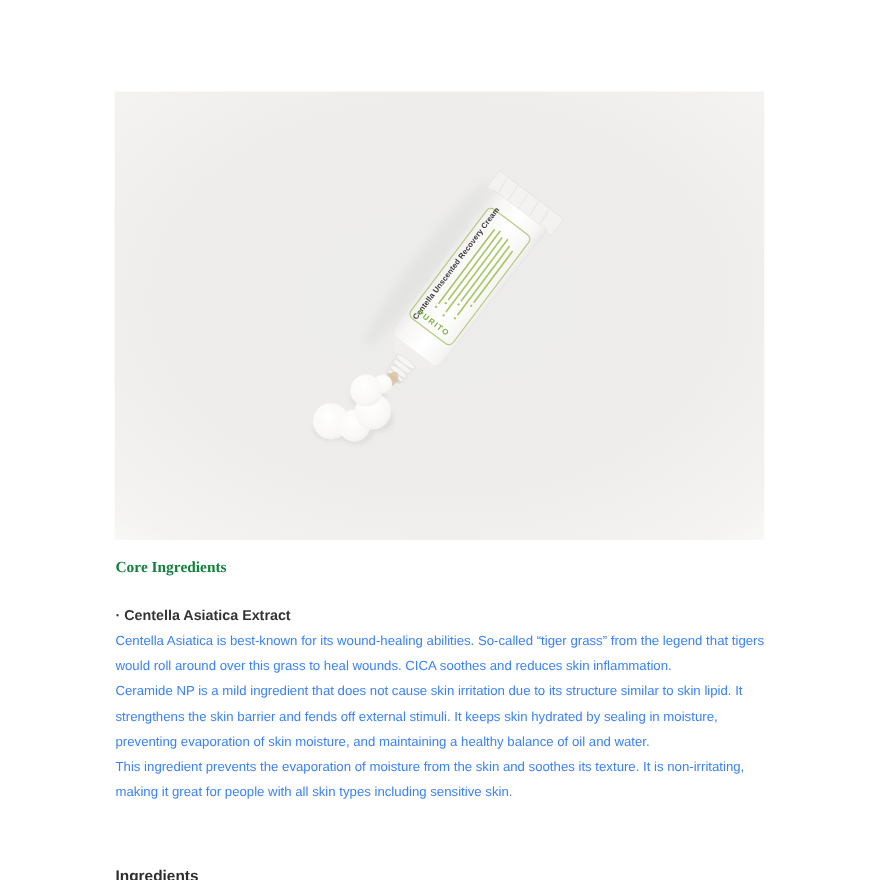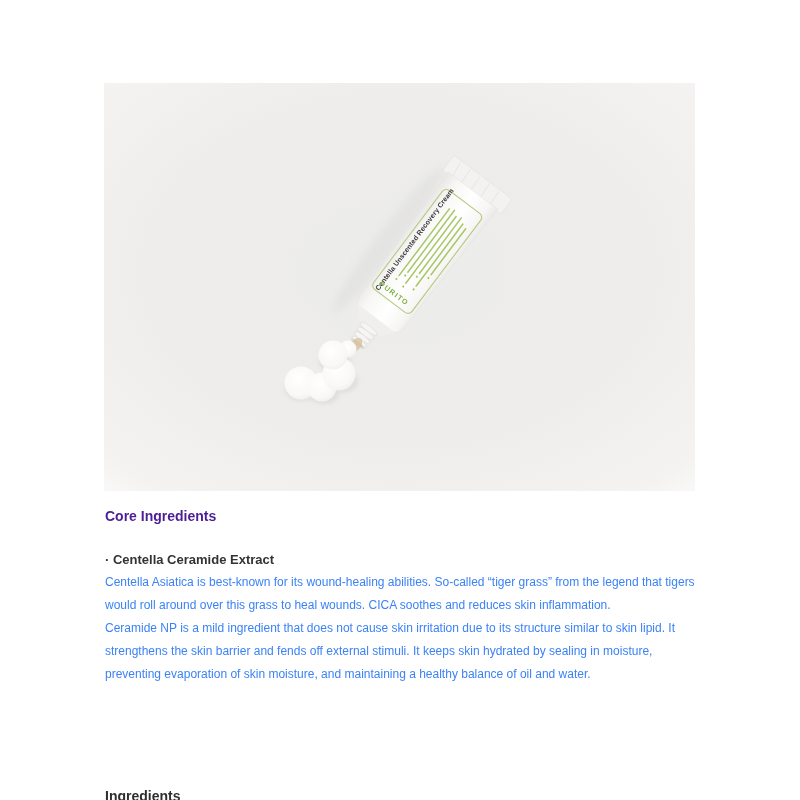--- a/index.html
+++ b/index.html
@@ -29,22 +29,23 @@
     left: 105px;
     top: 505px;
     width: 600px;
     font-size: 12px;
     line-height: 23px;
     color: #4b4b4b;
   }
   .content .heading {
     font-size: 14px;
     font-weight: bold;
-    color: #4c1d95;
+    color: #15803d;
     margin: 0 0 20px 0;
+    font-family: Liberation Serif, serif;
   }
   .ingredient-title {
     font-size: 13px;
     font-weight: bold;
     color: #333333;
   }
   .ingredient-body {
     font-size: 12px;
     color: #3b82f6;
   }
@@ -155,25 +156,26 @@
       <circle cx="235" cy="291" r="16.5" fill="url(#creamGrad)"></circle>
       <circle cx="229" cy="272" r="14.5" fill="url(#creamGrad)"></circle>
     </g>
   </svg>
 </div>
 
 <div class="content">
   <div class="heading">Core Ingredients</div>
 
   <div>
-    <div class="ingredient-title">· Centella Ceramide Extract</div>
+    <div class="ingredient-title">· Centella Asiatica Extract</div>
     <div class="ingredient-body">Centella Asiatica is best-known for its wound-healing abilities. So-called “tiger grass” from the legend that tigers would roll around over this grass to heal wounds. CICA soothes and reduces skin inflammation.</div>
   </div>
 
   <div>
     <div class="ingredient-body">Ceramide NP is a mild ingredient that does not cause skin irritation due to its structure similar to skin lipid. It strengthens the skin barrier and fends off external stimuli. It keeps skin hydrated by sealing in moisture, preventing evaporation of skin moisture, and maintaining a healthy balance of oil and water.</div>
   </div>
 
   <div>
+    <div class="ingredient-body">This ingredient prevents the evaporation of moisture from the skin and soothes its texture. It is non-irritating, making it great for people with all skin types including sensitive skin.</div>
   </div>
 </div>
 
 <div class="next-heading">Ingredients</div>
 
 </body></html>

